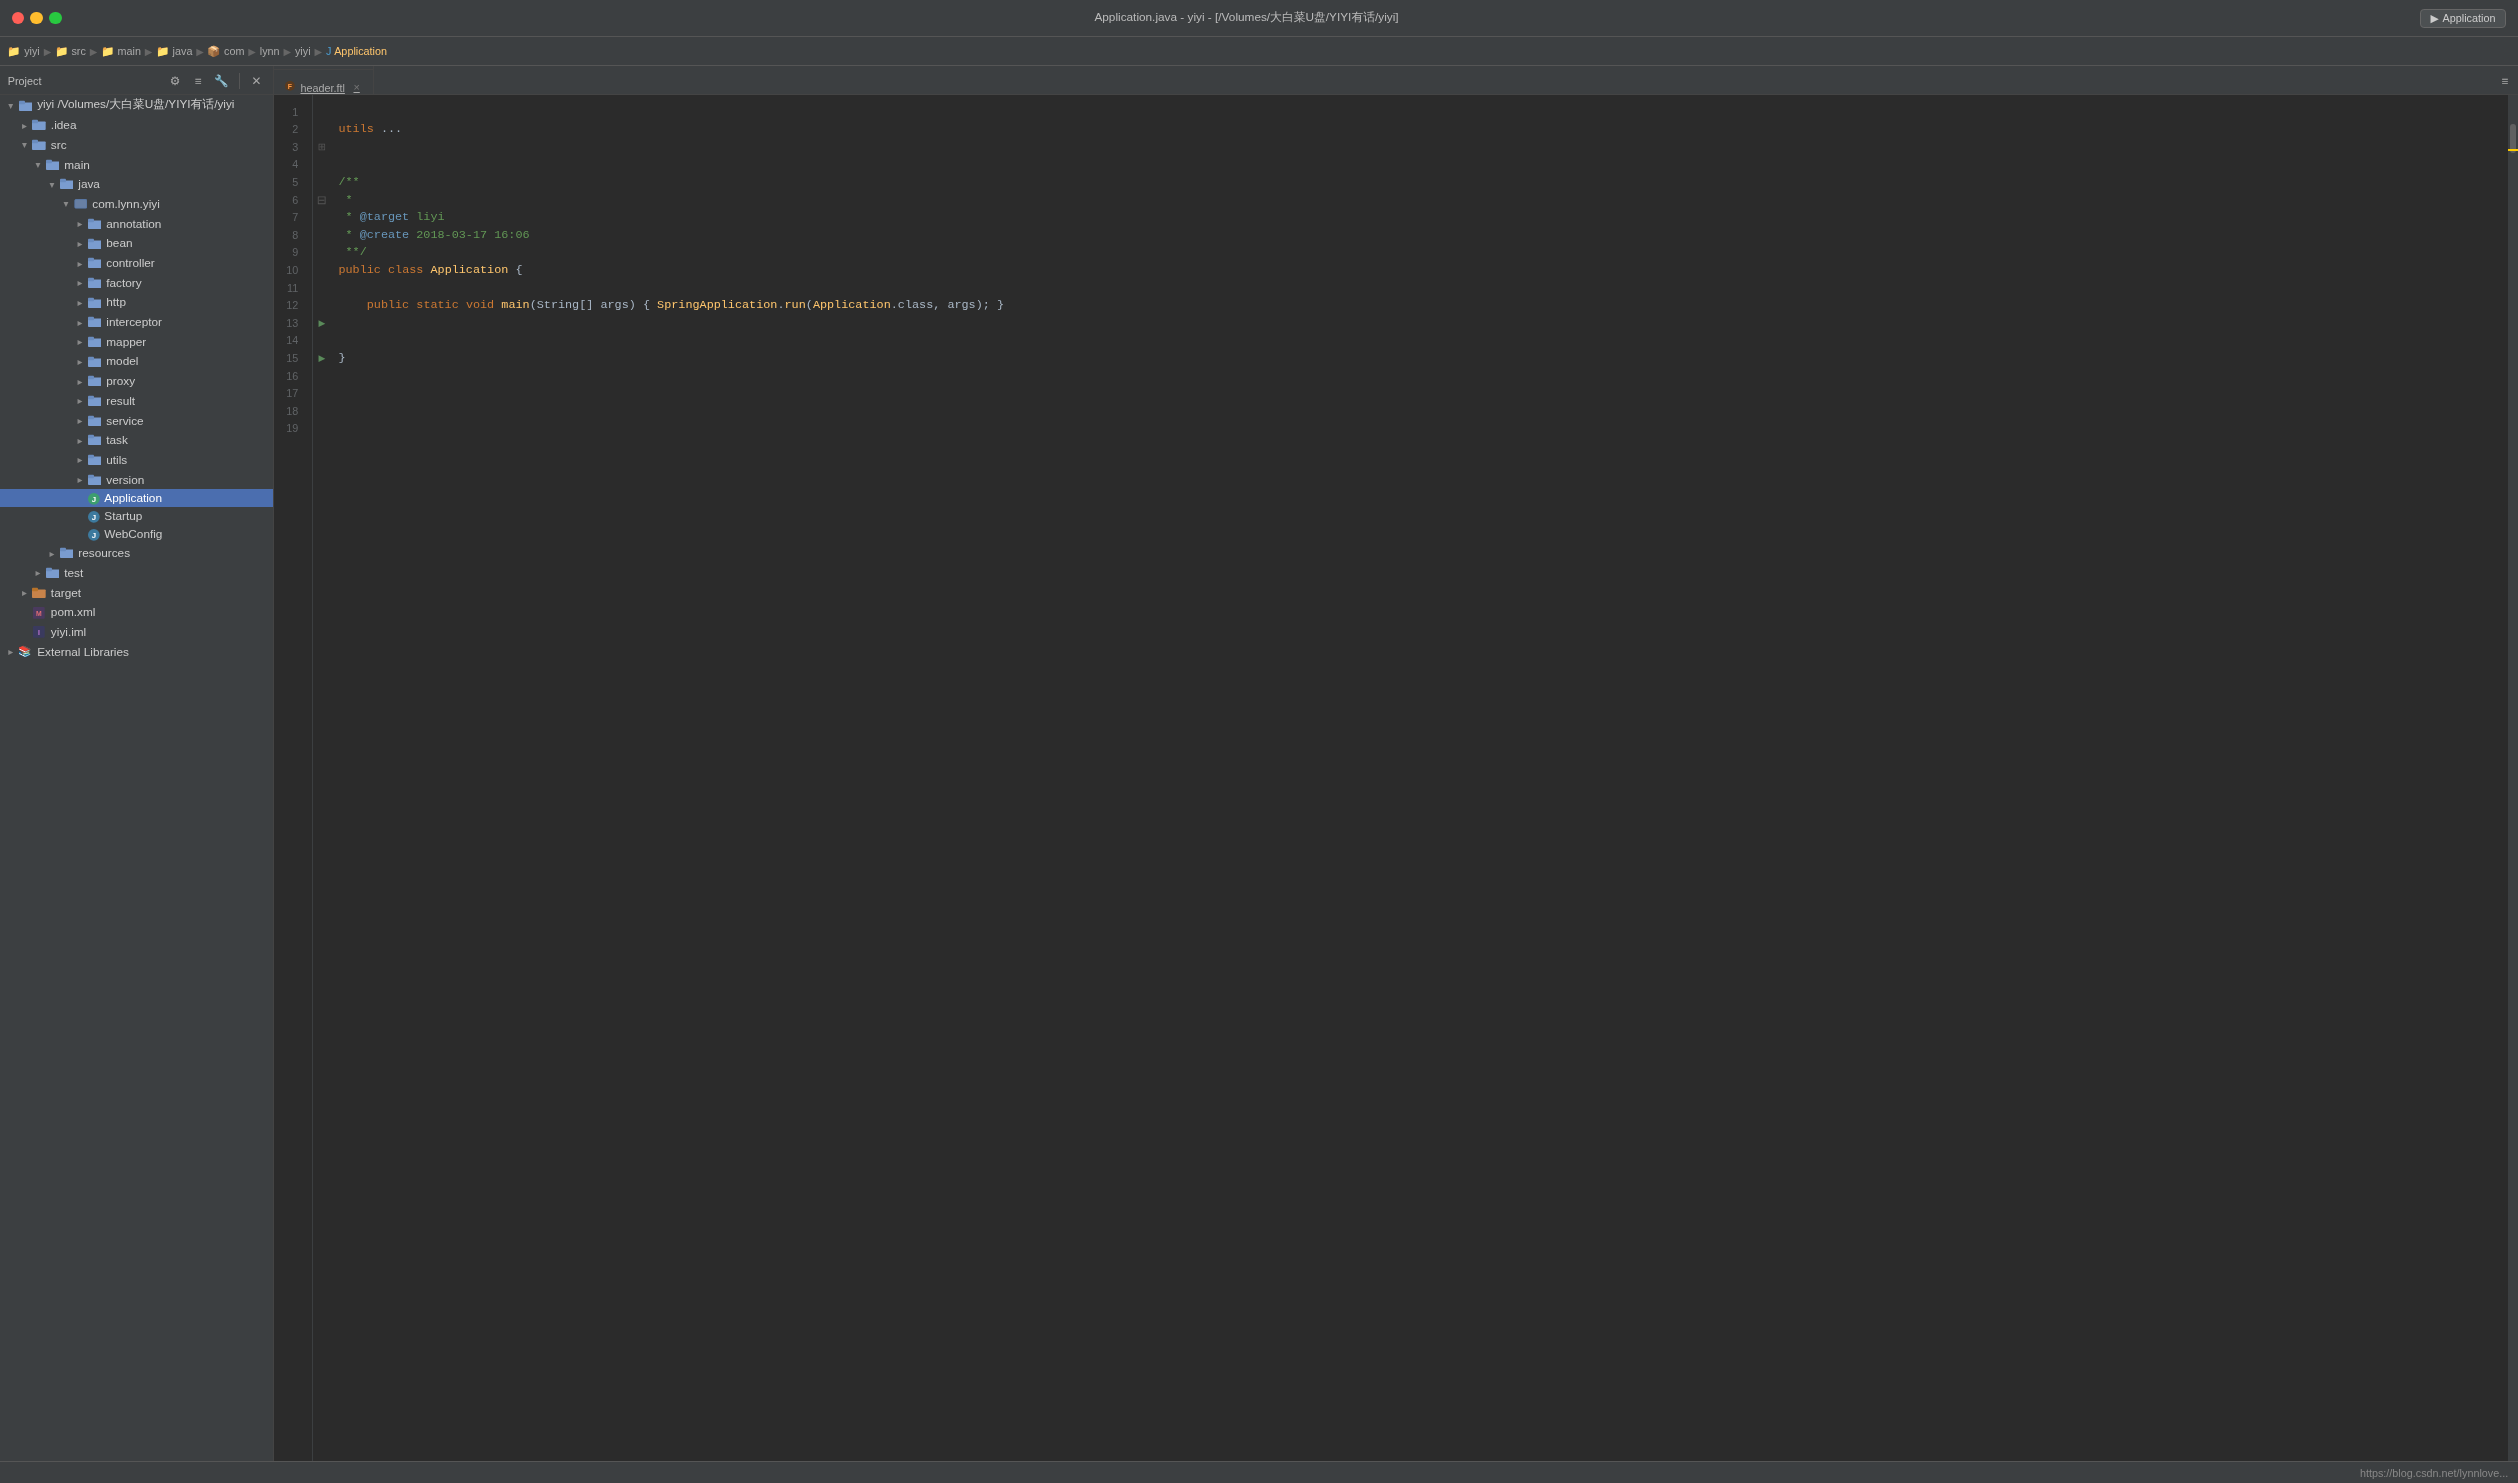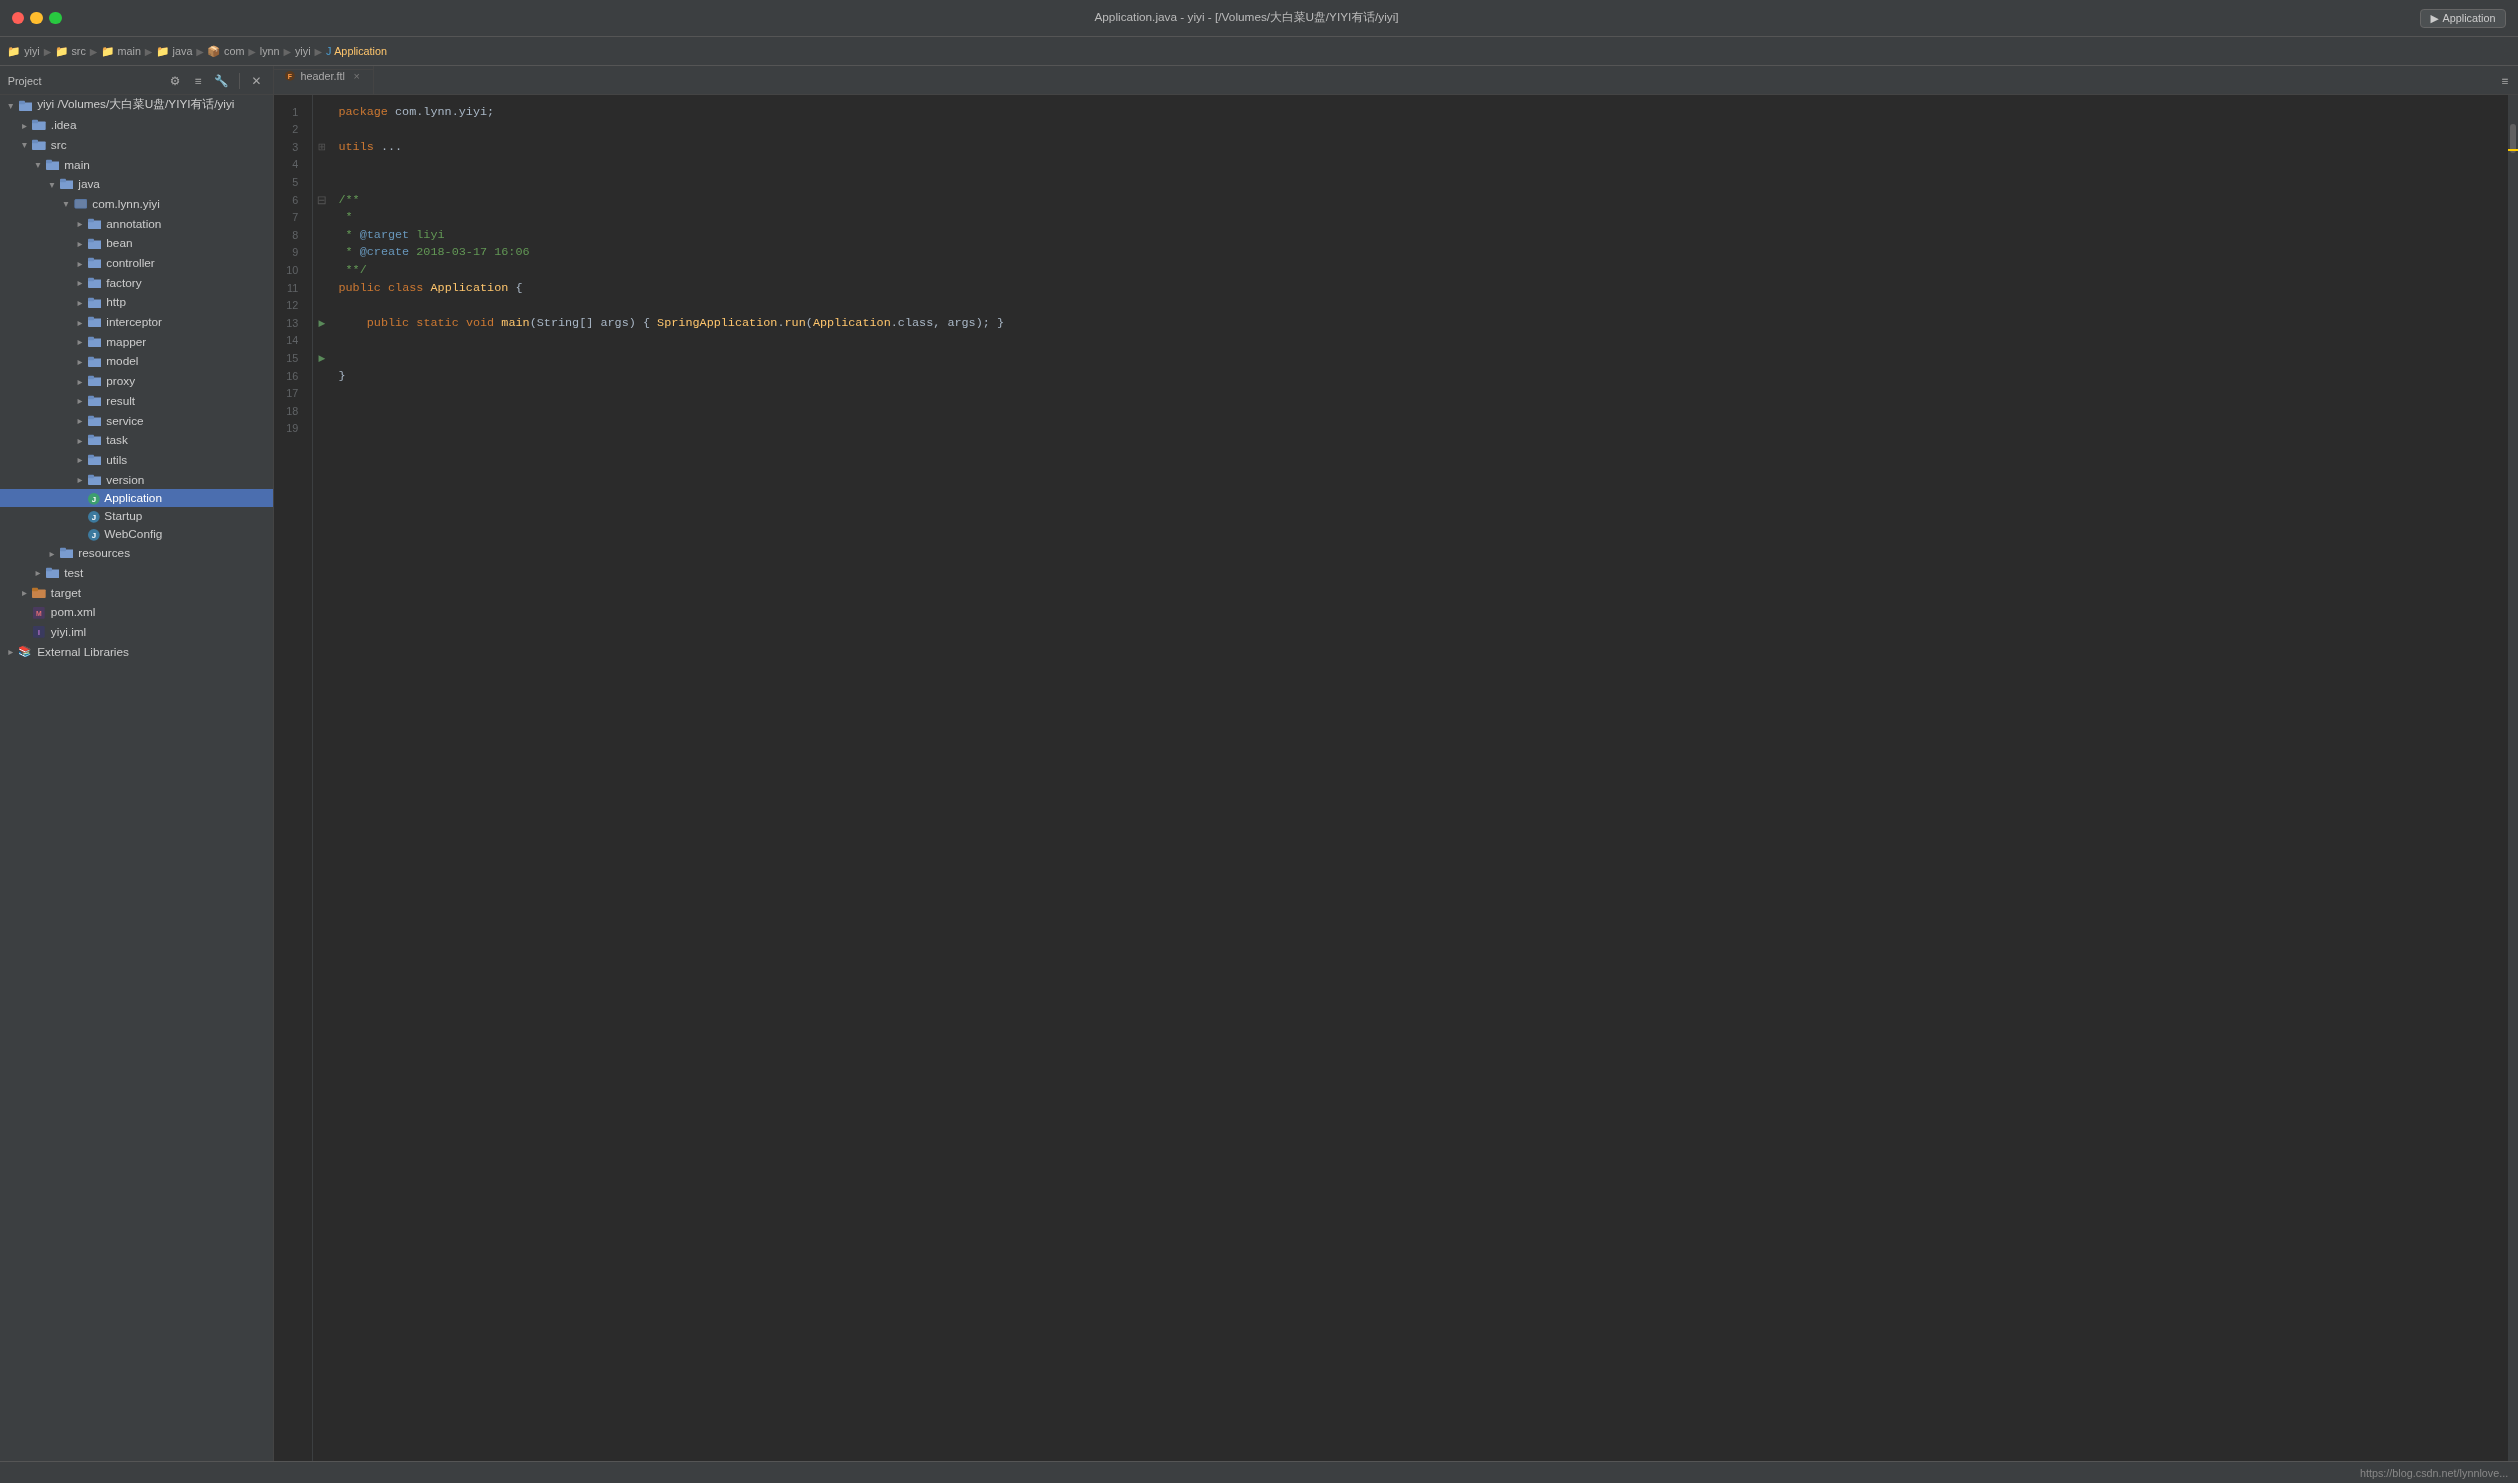--- a/index.html
+++ b/index.html
@@ -169,32 +169,33 @@
       align-items: flex-end;
       border-bottom: 1px solid #444;
       overflow-x: auto;
       flex-shrink: 0;
     }
     .tab-bar::-webkit-scrollbar { height: 2.9px; }
     .tab-bar::-webkit-scrollbar-thumb { background: #555; }
 
     .tab {
       display: flex;
-      align-items: flex-start;
+      align-items: flex-end;
       padding: 0 9.8px;
       height: 25.5px;
       background: #3c3f41;
       border-right: 1px solid #444;
       border-top: 1px solid #444;
       cursor: pointer;
       white-space: nowrap;
       font-size: 10.8px;
       color: #aaa;
       gap: 4.9px;
       flex-shrink: 0;
+      text-decoration: underline;
     }
     .tab .tab-close {
       font-size: 10.8px;
       color: #777;
       cursor: pointer;
       width: 13.7px;
       height: 13.7px;
       display: flex;
       align-items: center;
       justify-content: center;
@@ -773,21 +774,20 @@
           <div class="gutter-item">▶</div>
           <div class="gutter-item"></div>
           <div class="gutter-item">▶</div>
           <div class="gutter-item"></div>
           <div class="gutter-item"></div>
           <div class="gutter-item"></div>
           <div class="gutter-item"></div>
         </div>
       <div class="editor-right">
         <div class="code-area" id="code-area">
-            <div class="code-line"><span class="kw">package</span><span class="plain"> com.lynn.yiyi;</span></div>
             <div class="code-line">&nbsp;</div>
             <div class="code-line"><span class="kw">utils</span><span class="plain"> </span><span class="plain">...</span><span class="plain"></span></div>
             <div class="code-line">&nbsp;</div>
             <div class="code-line">&nbsp;</div>
             <div class="code-line"><span class="comment">/**</span></div>
             <div class="code-line"><span class="comment"> *</span></div>
             <div class="code-line"><span class="comment"> * </span><span class="annotation2">@target</span><span class="comment"> liyi</span></div>
             <div class="code-line"><span class="comment"> * </span><span class="annotation2">@create</span><span class="comment"> 2018-03-17 16:06</span></div>
             <div class="code-line"><span class="comment"> **/</span></div>
             <div class="code-line"><span class="kw">public</span><span class="plain"> </span><span class="kw">class</span><span class="plain"> </span><span class="classname">Application</span><span class="plain"> {</span></div>

